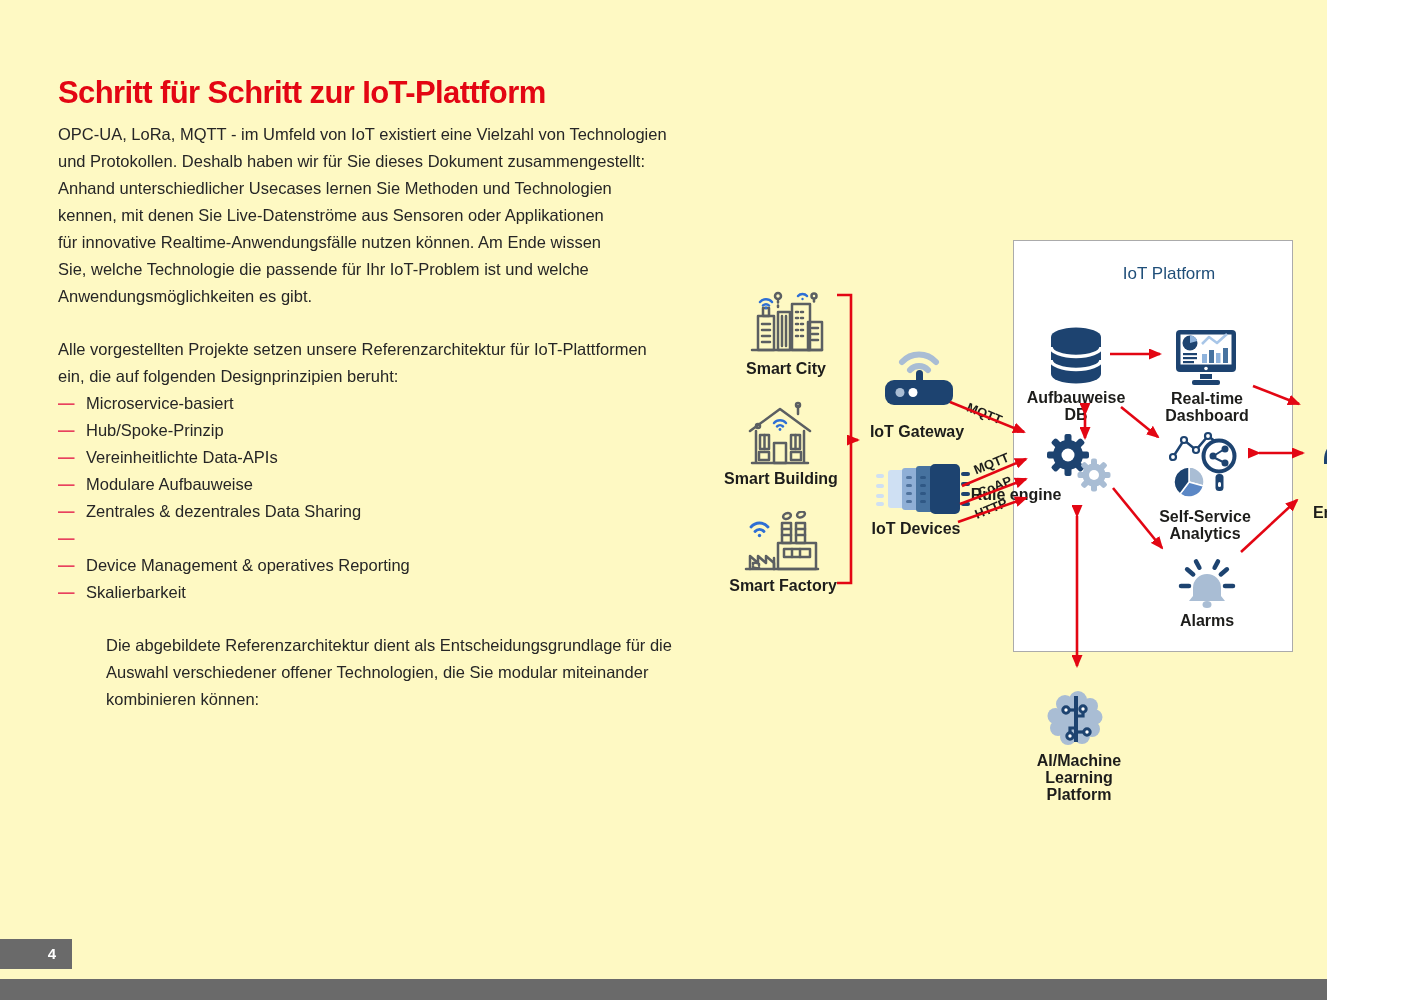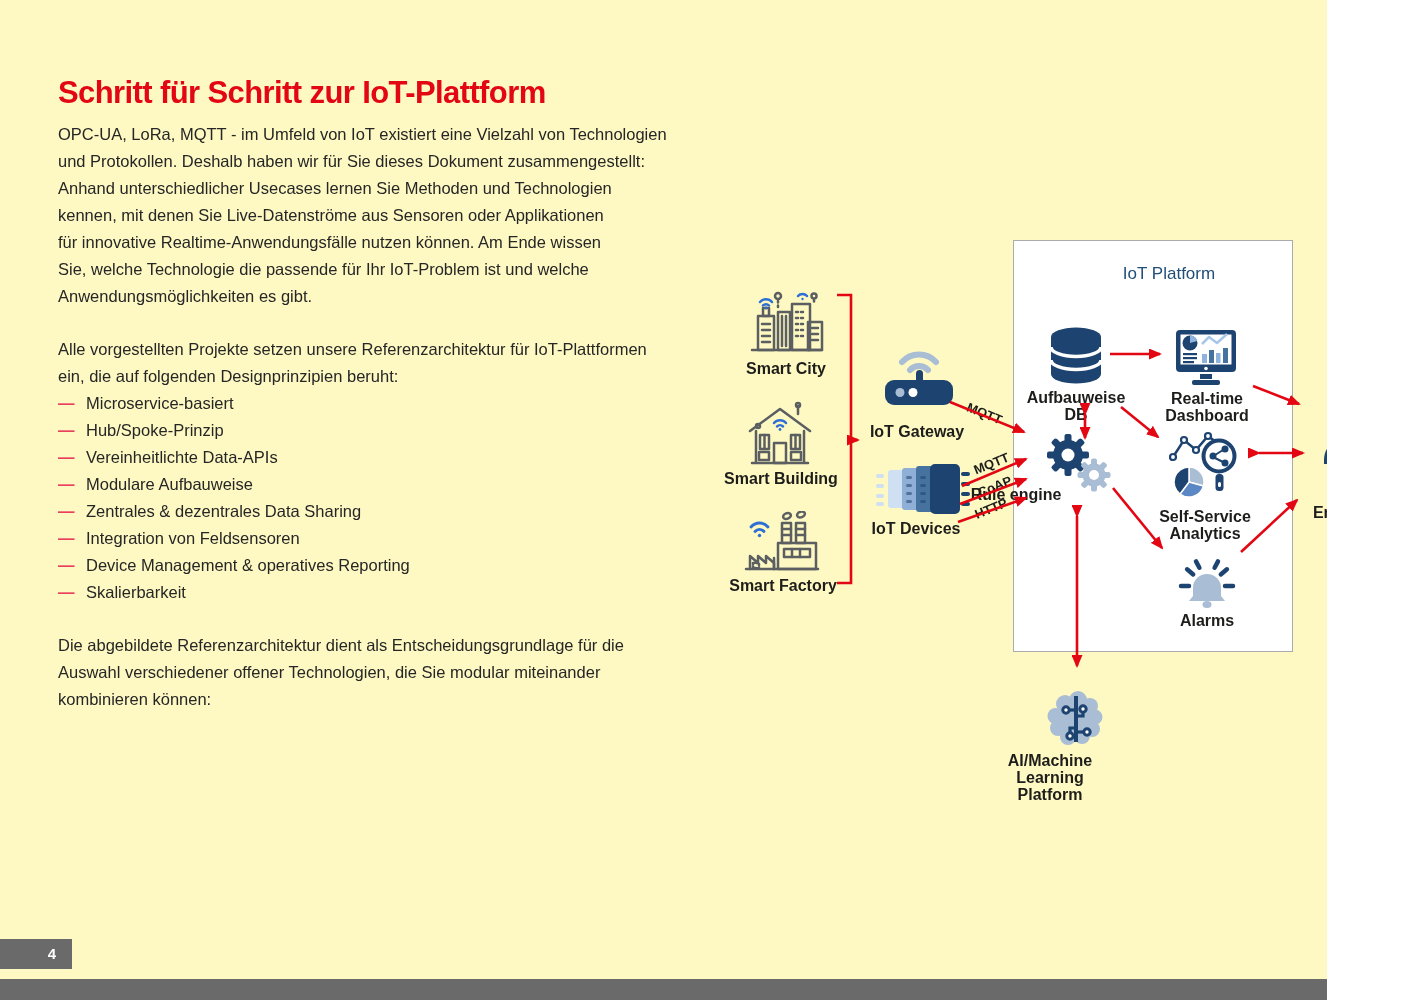--- a/index.html
+++ b/index.html
@@ -7,21 +7,21 @@
         font-family:"Liberation Sans","DejaVu Sans",sans-serif;color:#1d1d1b;}
   .abs{position:absolute;}
 
   
   .doc-title{left:58px;top:54px;width:640px;font-size:31px;font-weight:600;color:#e30613;
              letter-spacing:-0.6px;font-stretch:condensed;}
   .body-block{left:58px;width:610px;font-size:16.5px;line-height:27px;color:#262626;
               white-space:pre-line;}
   .p1{top:121px;}
   .p2{top:336px;}
-  .p3{top:632px;}
+  .p3{top:632px;margin-left:48px;}
   .principles{left:58px;top:390px;width:610px;list-style:none;margin:0;padding:0;
               font-size:16.5px;color:#262626;}
   .principles li{height:27px;line-height:27px;display:flex;}
   .dash{color:#e8415e;width:28px;flex:0 0 28px;font-weight:600;}
 
   
   .page-tab{top:939px;height:30px;width:72px;background:#6a6a6a;color:#fff;
             font-size:15px;font-weight:700;line-height:30px;}
   .tab-left{left:0;text-align:right;box-sizing:border-box;padding-right:16px;}
   .tab-right{left:1338px;text-align:left;box-sizing:border-box;padding-left:18px;}
@@ -69,21 +69,20 @@
     <li>
         <span class="dash">—</span>
         <span>Modulare Aufbauweise</span>
       </li>
     <li>
         <span class="dash">—</span>
         <span>Zentrales &amp; dezentrales Data Sharing</span>
       </li>
     <li>
         <span class="dash">—</span>
-        <span>Integration von Feldsensoren</span>
       </li>
     <li>
         <span class="dash">—</span>
         <span>Device Management &amp; operatives Reporting</span>
       </li>
     <li>
         <span class="dash">—</span>
         <span>Skalierbarkeit</span>
       </li>
   </ul>
@@ -337,21 +336,21 @@
       <path d="M30,40 H24 V45"></path>
       <path d="M30,44 H38"></path>
     </g>
     <g fill="#ffffff" stroke="#1d4370" stroke-width="3">
       <circle cx="20" cy="22" r="3.2"></circle>
       <circle cx="37" cy="21" r="3.2"></circle>
       <circle cx="24" cy="48" r="3.2"></circle>
       <circle cx="41" cy="44" r="3.2"></circle>
     </g>
   </svg>
-  <div class="abs lbl" style="left:990px;top:752px;width:120px">AI/Machine
+  <div class="abs lbl" style="left:1019px;top:752px;width:120px">AI/Machine
 Learning Platform</div>
 
   <div class="abs proto" style="left:966px;top:406px;transform:rotate(22deg)">MQTT</div>
   <div class="abs proto" style="left:973px;top:456px;transform:rotate(-22deg)">MQTT</div>
   <div class="abs proto" style="left:977px;top:479px;transform:rotate(-22deg)">CoAP</div>
   <div class="abs proto" style="left:974px;top:501px;transform:rotate(-22deg)">HTTP</div>
 
   <svg class="abs arrows" width="1410" height="1000" viewBox="0 0 1410 1000">
     <defs>
       <marker id="ah" markerUnits="userSpaceOnUse" markerWidth="13" markerHeight="11" refX="11" refY="5.5" orient="auto">

